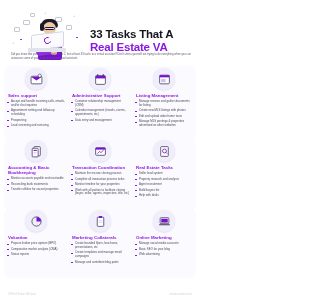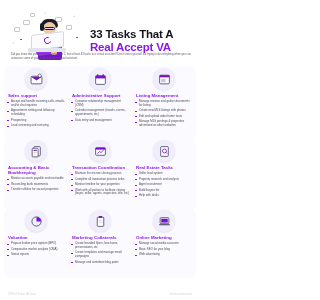--- a/index.html
+++ b/index.html
@@ -195,21 +195,21 @@
       <div class="glasses"></div>
       <div class="hand"></div>
     </div>
     <div class="laptop-screen"></div>
     <div class="laptop-logo"></div>
     <div class="laptop-base"></div>
   </div>
 
   <div class="hero-title">
     <div class="line">33 Tasks That A</div>
-    <div class="line accent">Real Accept VA</div>
+    <div class="line accent">Real Estate VA</div>
   </div>
 </div>
 
 <div class="hero-sub">Did you know that you can offload not 1, not 2, but at least 33 tasks to a virtual assistant? Don't stress yourself out trying to do everything when you can outsource some of your daily tasks to a virtual assistant.</div>
 
 <div class="board">
   <div class="panel panel-a"></div>
   <div class="panel panel-b"></div>
   <div class="panel panel-c"></div>
 

